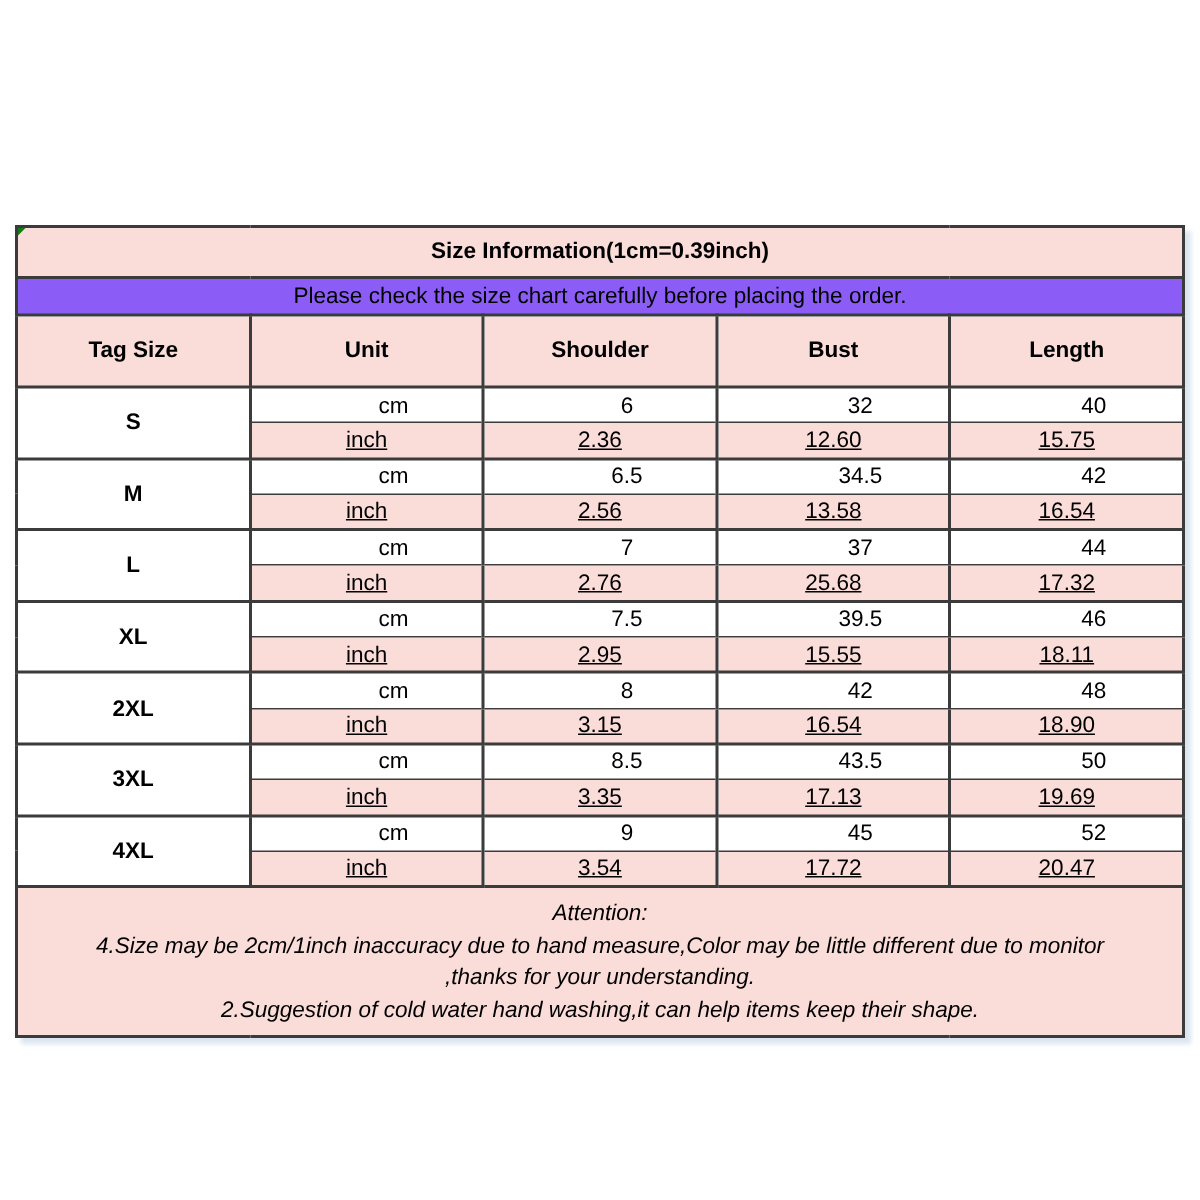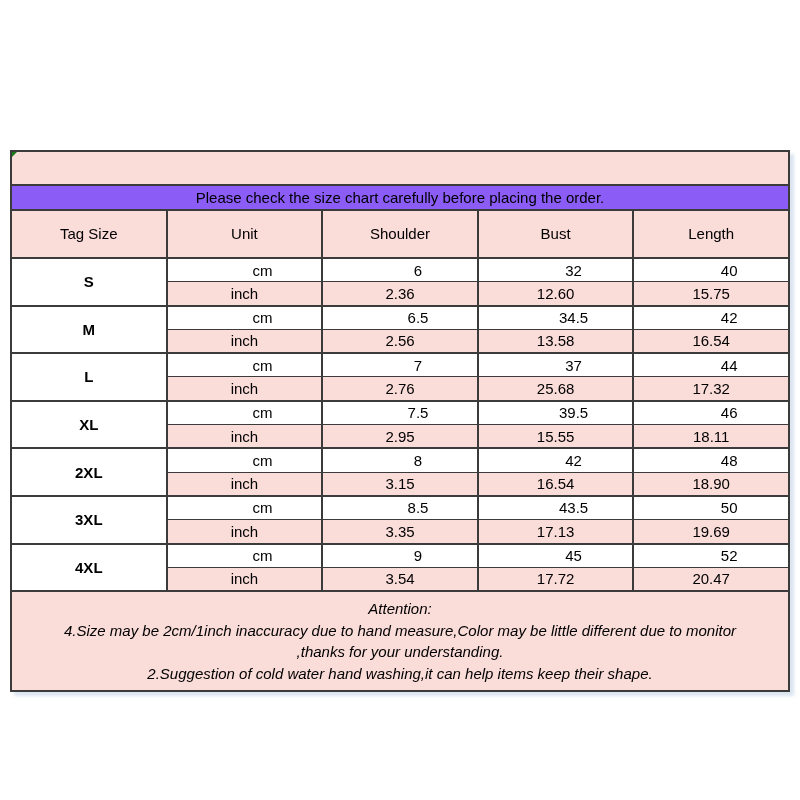--- a/index.html
+++ b/index.html
@@ -57,32 +57,32 @@
   }
   td.subtitle-cell {
     background: #8b5cf6;
     height: 25px;
     font-size: 15px;
     font-weight: normal;
   }
   td.header-cell {
     background: #fadcd9;
     height: 48px;
-    font-weight: normal;
+    font-weight: bold;
     font-size: 16px;
   }
   tr.cm-row, tr.inch-row { height: 23.8px; }
   td.tag-cell {
     background: #ffffff;
     font-weight: bold;
     font-size: 16px;
   }
   tr.cm-row td { background: #ffffff; }
   tr.cm-row td.data-cell { border-bottom-width: 1px; padding-left: 36px; }
-  tr.inch-row td { background: #fadcd9; }
+  tr.inch-row td { background: #fadcd9; text-decoration: underline; }
   tr.inch-row td.data-cell { border-top-width: 1px; }
   td.attention-cell {
     background: #fadcd9;
     text-align: left;
     vertical-align: top;
     padding: 11px 8px 6px 7px;
     height: 100px;
     font-size: 15.5px;
   }
   .attention-cell div {
@@ -94,20 +94,21 @@
 </head>
 <body>
 
 <div class="stage">
   <div class="table-wrap">
     <table class="size-table">
       <tbody>
         <tr>
           <td class="title-cell" colspan="5">
             <span class="corner-marker"></span>
+            <span>Size Information(1cm=0.39inch)</span>
           </td>
         </tr>
         <tr>
           <td class="subtitle-cell" colspan="5">Please check the size chart carefully before placing the order.</td>
         </tr>
         <tr>
           <td class="header-cell">Tag Size</td>
           <td class="header-cell">Unit</td>
           <td class="header-cell">Shoulder</td>
           <td class="header-cell">Bust</td>

